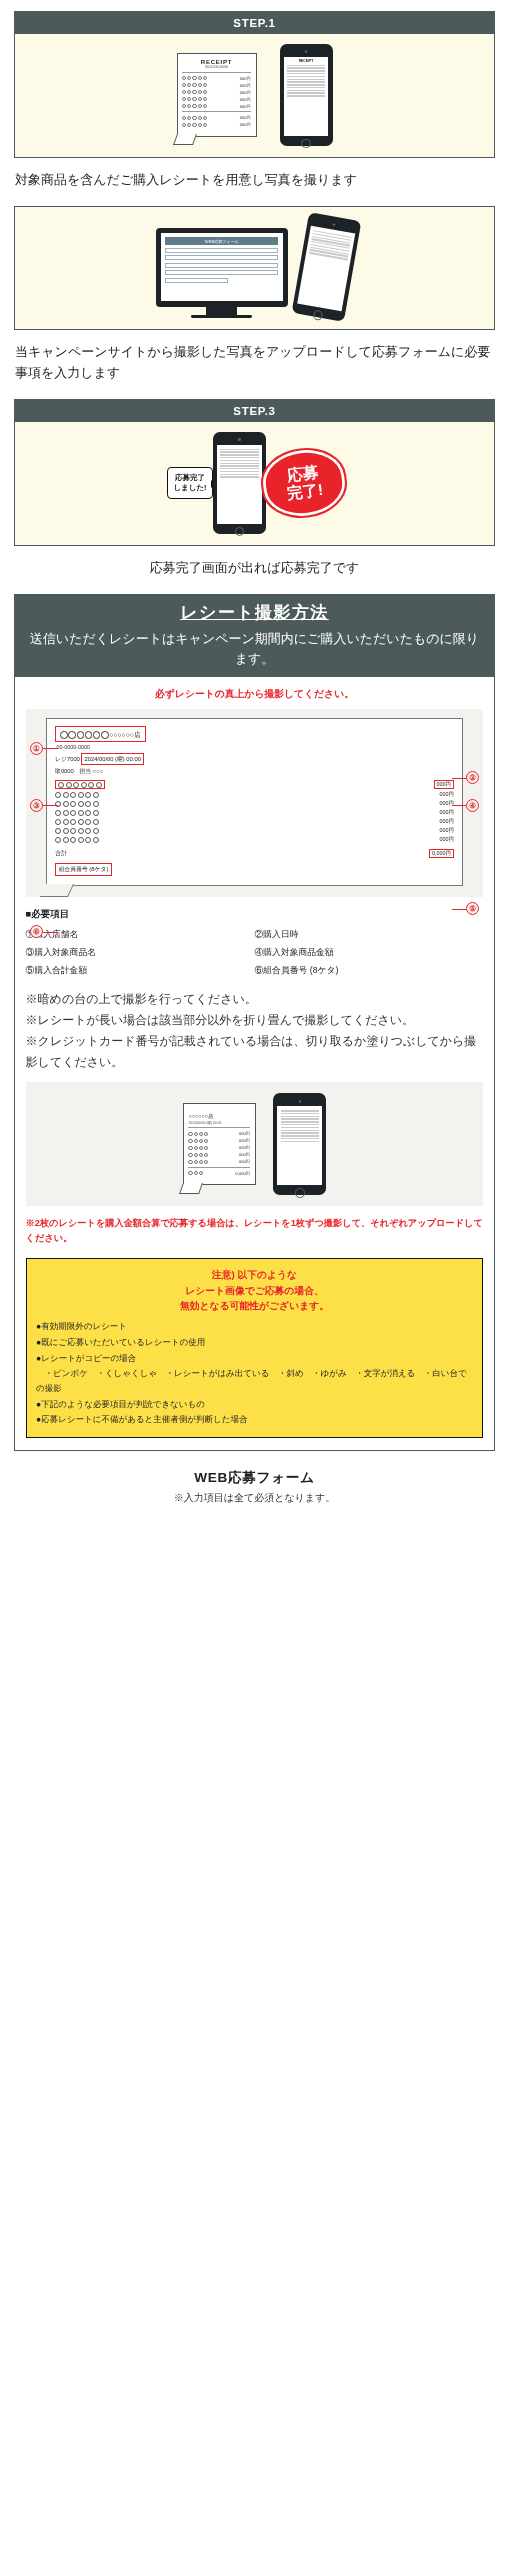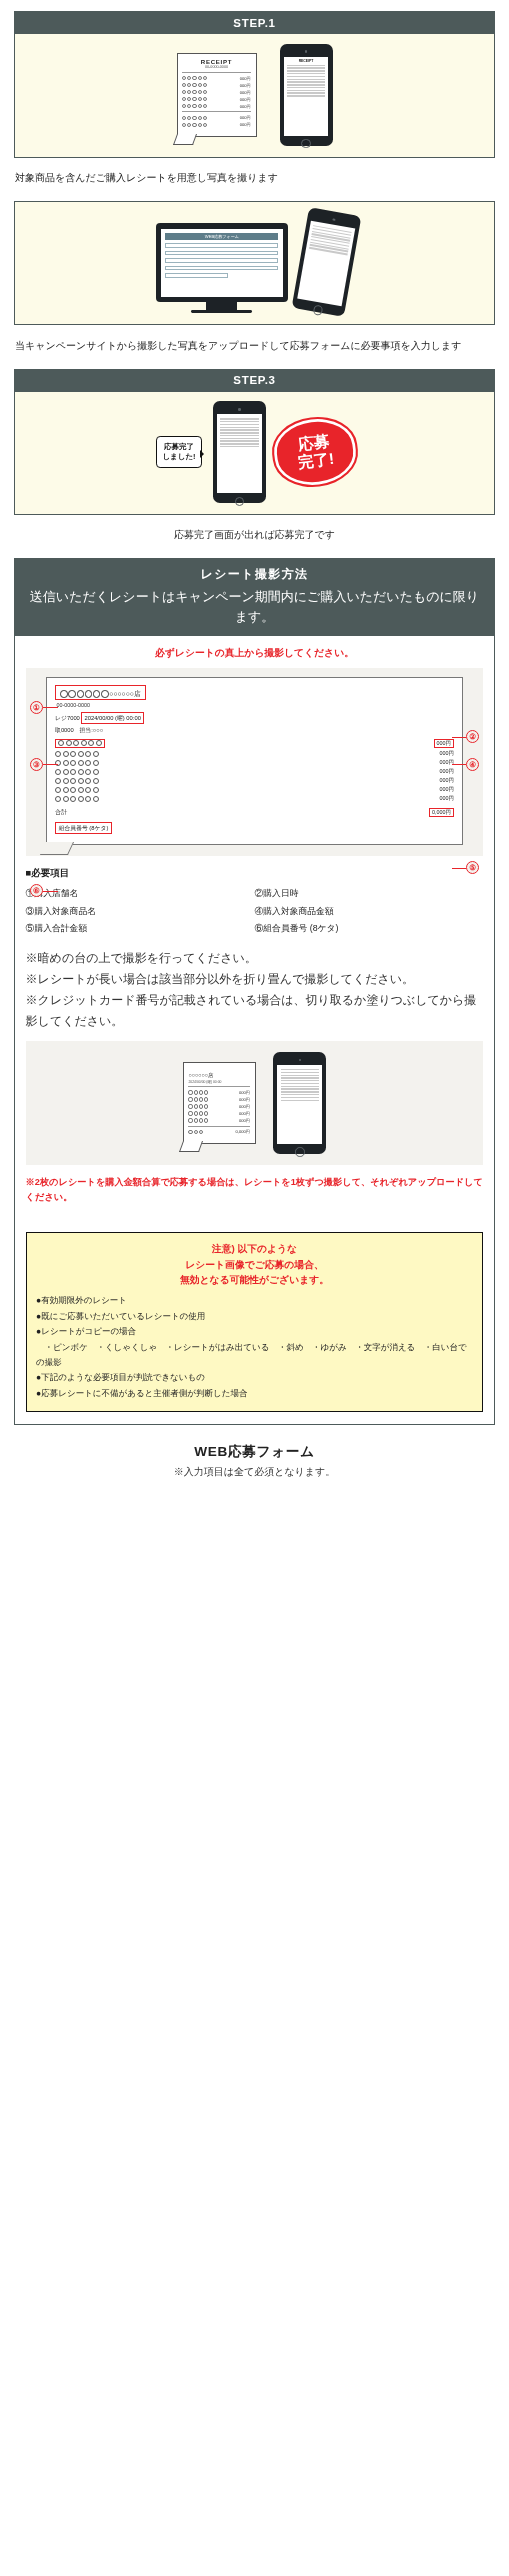--- a/index.html
+++ b/index.html
@@ -22,21 +22,21 @@
     background: #4d5a5a;
     color: #fff;
     text-align: center;
     font-weight: bold;
     font-size: 11.5px;
     padding: 4.8px 0 5.4px 0;
     letter-spacing: 0.7px;
   }
   .step-body { padding: 9.5px 6.8px 11px 6.8px; display:flex; justify-content:center; align-items:center; }
   .step-caption {
-    font-size: 10px;
+    font-size: 13px;
     line-height: 1.6;
     margin: 5.4px 1.4px 15px 1.4px;
     color: #222;
   }
   .step-caption.center { text-align:center; }
 
   
   .receipt {
     width: 80px; background:#fff; border:0.7px solid #555;
     padding:4.1px 4.8px 6.8px 4.8px; position:relative;
@@ -86,21 +86,21 @@
     width:76px; height:60px; background:#e8242a; color:#fff; font-weight:bold;
     display:flex; align-items:center; justify-content:center; text-align:center;
     font-size:15.6px; line-height:1.15; border-radius:50%/45%;
     box-shadow: 0 0 0 2.7px #fff, 0 0 0 4.8px #e8242a;
     transform: rotate(-7deg);
   }
 
   
   .panel { border:1.4px solid #4d5a5a; margin-top:5.4px; }
   .panel-head { background:#4d5a5a; color:#fff; text-align:center; padding:6.8px 9.5px 8.1px 9.5px; }
-  .panel-head h2 { margin:0 0 4.1px 0; font-size:12px; letter-spacing:1.4px; }
+  .panel-head h2 { margin:0 0 4.1px 0; font-size:17px; letter-spacing:1.4px;text-decoration:underline; }
   .panel-head p { margin:0; font-size:13px; line-height:1.55; }
   .panel-body { padding:9.5px 11px 12.2px 11px; background:#fff; }
 
   .red-head { color:#e8242a; font-weight:bold; font-size:9.8px; text-align:center; margin:1.4px 0 8.1px 0; }
 
   
   .diagram { position:relative; background:#f3f2ee; padding:9.5px 20.4px 11px 20.4px; }
   .diagram .doc { background:#fff; border:0.7px solid #777; padding:6.8px 8.1px 9.5px 8.1px; position:relative; }
   .doc .store { border:1.4px solid #e8242a; display:inline-block; padding:0.7px 4.1px; }
   .doc .store i { width:7.5px;height:7.5px;border:0.7px solid #333;border-radius:50%;display:inline-block;margin-right:0.7px;vertical-align:middle;}
@@ -129,21 +129,21 @@
   .sec-title { font-weight:bold; font-size:9.5px; margin:11px 0 5.4px 0; }
   .items { font-size:8.8px; line-height:2.0; }
   .items .row { display:flex; }
   .items .row span { flex:1; }
 
   .notes { font-size:12px; line-height:1.75; color:#333; margin-top:9.5px; }
 
   .photo-sample { background:#f3f2ee; padding:11px; display:flex; justify-content:center; align-items:center; gap:17.7px; margin-top:9.5px;}
   .warn-red { color:#e8242a; font-weight:bold; font-size:9.2px; line-height:1.7; margin-top:9.5px; }
 
-  .yellow-box { background:#fef9c3; border:1.4px solid #111; margin-top:26px; padding:8.1px 9.5px 9.5px 9.5px; }
+  .yellow-box { background:#fde047; border:1.4px solid #111; margin-top:11px; padding:8.1px 9.5px 9.5px 9.5px; }
   .yellow-box h3 { margin:0 0 5.4px 0; color:#e8242a; font-size:9.8px; text-align:center; line-height:1.6; }
   .yellow-box ul { margin:0; padding:0; list-style:none; font-size:8.5px; line-height:1.75; }
   .yellow-box li { margin-bottom:0.7px; }
 
   .footer { text-align:center; margin-top:17.7px; }
   .footer .ftitle { font-size:13.6px; font-weight:bold; letter-spacing:0.7px; }
   .footer .fsub { font-size:10px; margin-top:4.1px; color:#333; }
 </style>
 </head>
 <body>
@@ -287,21 +287,21 @@
           <div class="home"></div>
         </div>
       </div>
     </div>
   </div>
   <div class="step-caption">当キャンペーンサイトから撮影した写真をアップロードして応募フォームに必要事項を入力します</div>
 
   <div class="step-card">
     <div class="step-head">STEP.3</div>
     <div class="step-body">
-      <div style="display:flex; align-items:center; gap:11px;">
+      <div style="display:flex; align-items:center; ">
         <div class="done-balloon" style="white-space:pre-line;">応募完了
 しました!</div>
         <div class="phone">
           <div class="cam"></div>
           <div class="screen">
             <div class="mini-line"></div>
               <div class="mini-line"></div>
               <div class="mini-line"></div>
             <div class="mini-line"></div>
               <div class="mini-line"></div>

